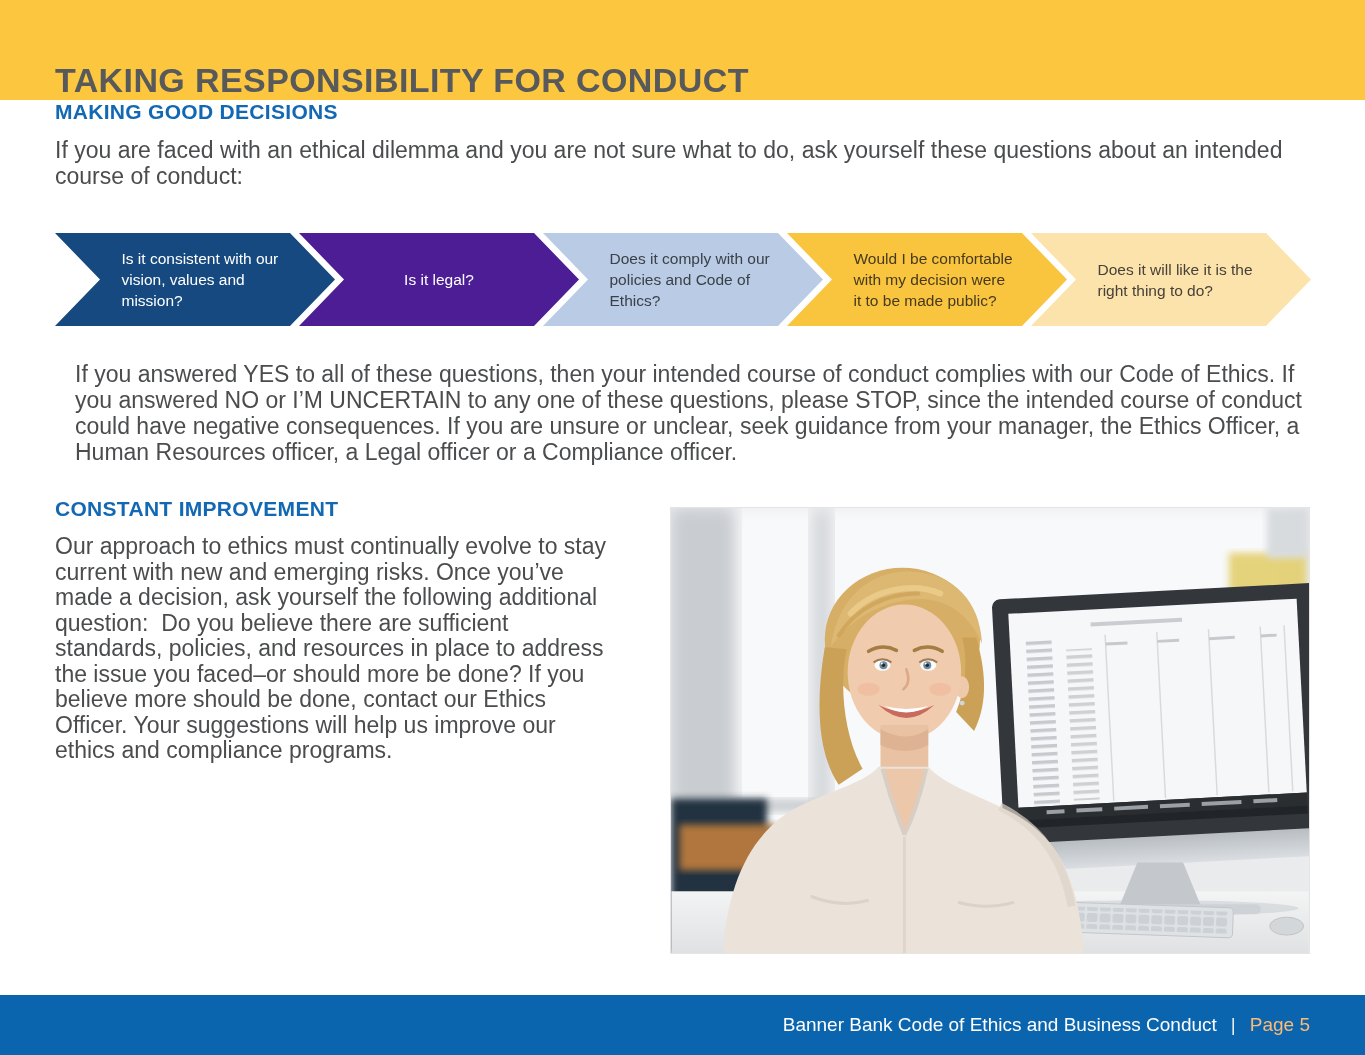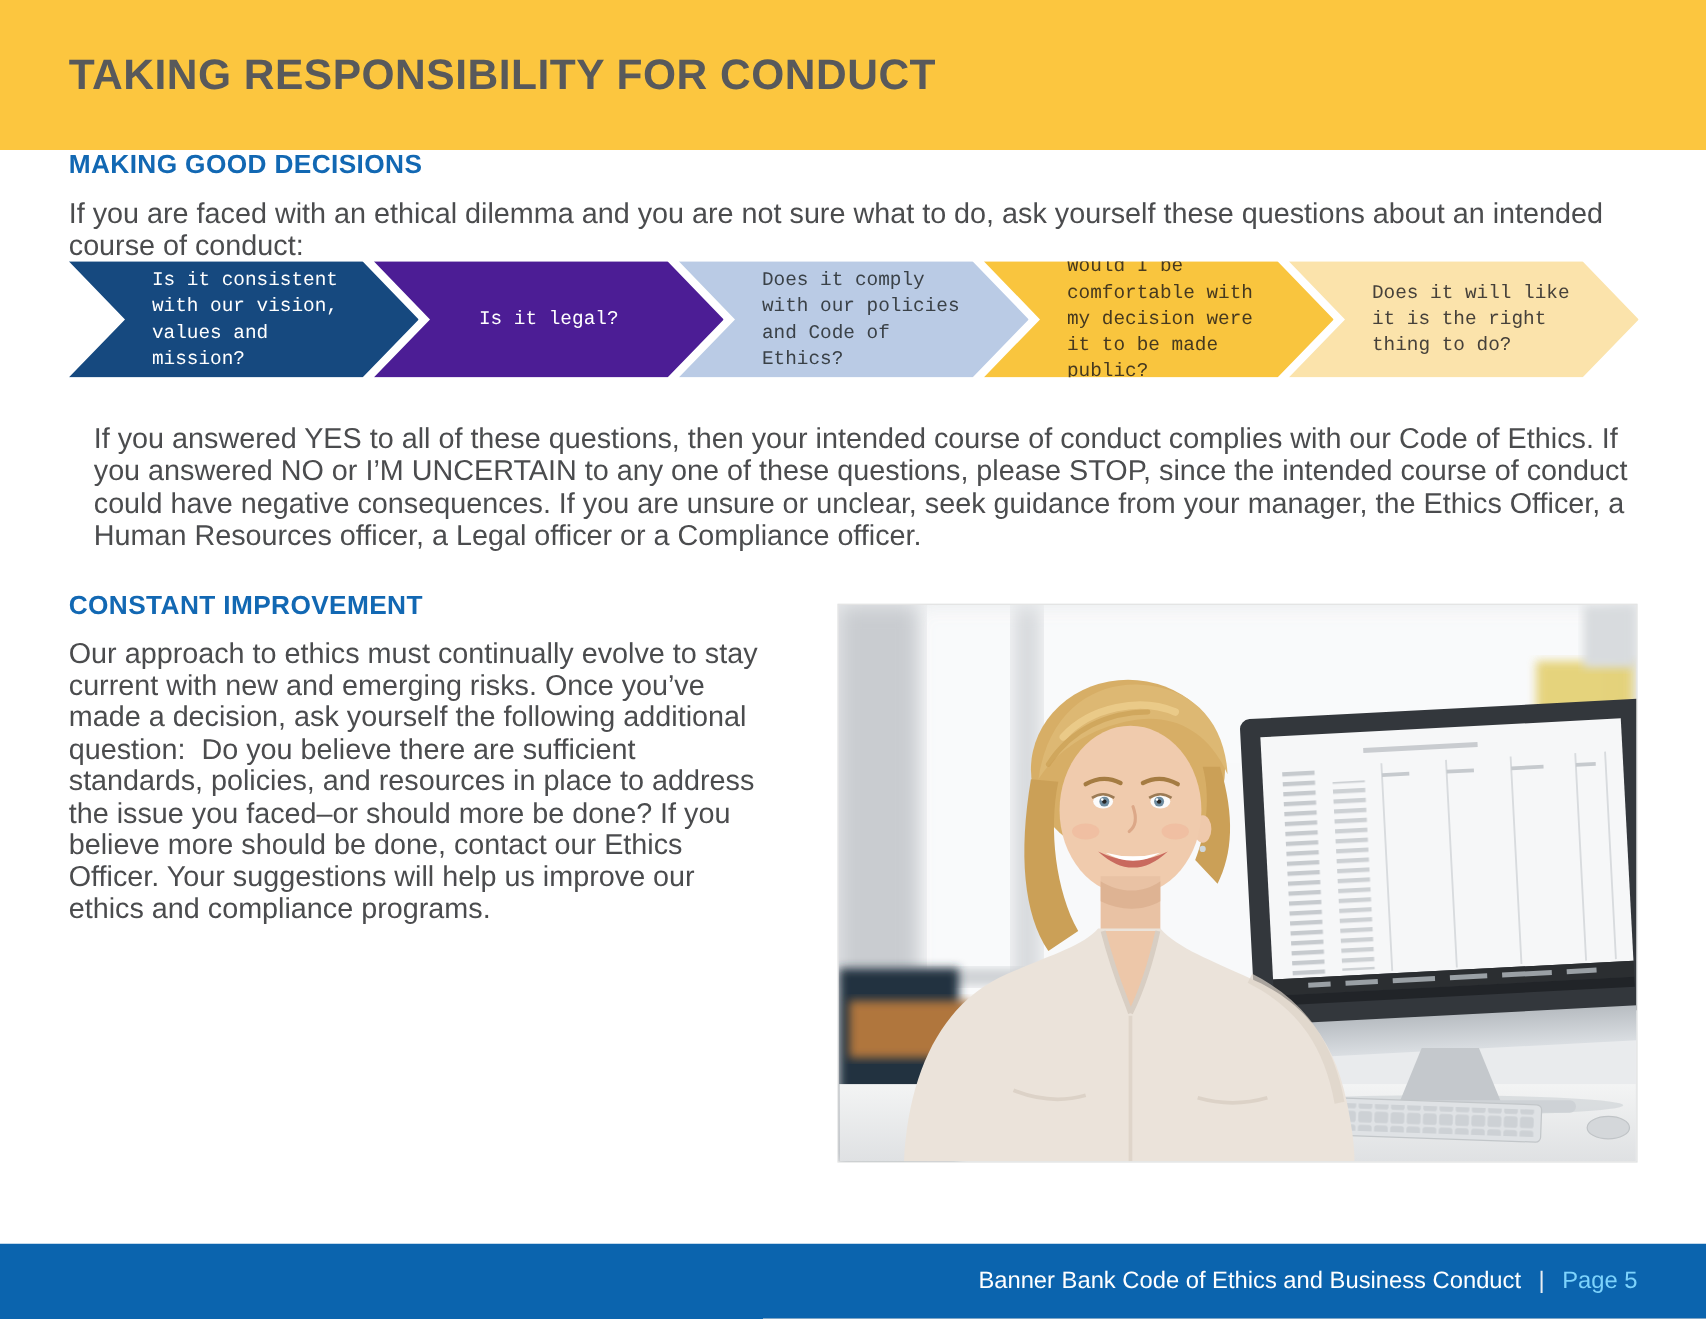--- a/index.html
+++ b/index.html
@@ -1,28 +1,28 @@
 <!DOCTYPE html>
 <html><head>
 <meta charset="utf-8">
 <style>
   * { margin:0; padding:0; box-sizing:border-box; }
   body { background:#888; font-family:"Liberation Sans", sans-serif; }
   .page { position:relative; width:1365px; height:1055px; background:#fff; overflow:hidden; margin:0 auto; }
 
-  .header { height:120px; background:#FCC63F; display:flex; align-items:center; padding:0 55px; }
+  .header { height:100px; background:#FCC63F; display:flex; align-items:flex-end; padding:0 55px; }
   .page-title { font-size:34px; font-weight:bold; color:#58595B; letter-spacing:0.4px; }
 
   .content { padding:0 55px; }
   .section-heading { color:#1268B3; font-size:21px; font-weight:bold; letter-spacing:0.3px; }
   .heading-making { }
   .body-text { color:#4B4C4E; font-size:23px; line-height:26px; white-space:pre-wrap; }
   .intro-text { margin-top:13px; }
 
-  .steps { position:relative; width:1256px; height:100px;font-family:Liberation Mono, monospace; }
+  .steps { position:relative; margin-top:44px; width:1256px; height:100px; }
   .step { position:absolute; top:0; width:280px; height:93px;
           clip-path:polygon(45px 50%, 0 0, 235px 0, 280px 50%, 235px 100%, 0 100%);
           display:flex; align-items:center; justify-content:center; }
   .step-label { font-size:15.5px; line-height:21px; max-width:175px; padding-left:14px; }
   .step-2 .step-label { text-align:center; padding-left:0; }
   .step-1 { left:0; }   .step-2 { left:244px; } .step-3 { left:488px; }
   .step-4 { left:732px; } .step-5 { left:976px; }
 
   .answered-text { margin-top:28px; width:1256px;margin-left:20px; }
 
@@ -31,21 +31,21 @@
   .constant-body { margin-top:13px; width:562px; line-height:25.5px; }
 
   .photo { position:absolute; top:10px; right:0; width:640px; height:447px;
            border:1px solid #E4E4E4; background:#eceef0; }
   .photo svg { display:block; }
 
   .footer { position:absolute; left:0; bottom:0; width:100%; height:60px; background:#0B64AE;
             display:flex; align-items:center; justify-content:flex-end; padding:12px 55px;
             font-size:19px; color:#FFFFFF; }
   .footer-sep { margin:0 14px; color:#E8EDF2; font-weight:normal; }
-  .footer-page { color:#7dd3fc; }
+  .footer-page { color:#fdba74; }
 </style>
 </head>
 <body>
 
 <div class="page">
 
   <div class="header">
     <div class="page-title">TAKING RESPONSIBILITY FOR CONDUCT</div>
   </div>
 

